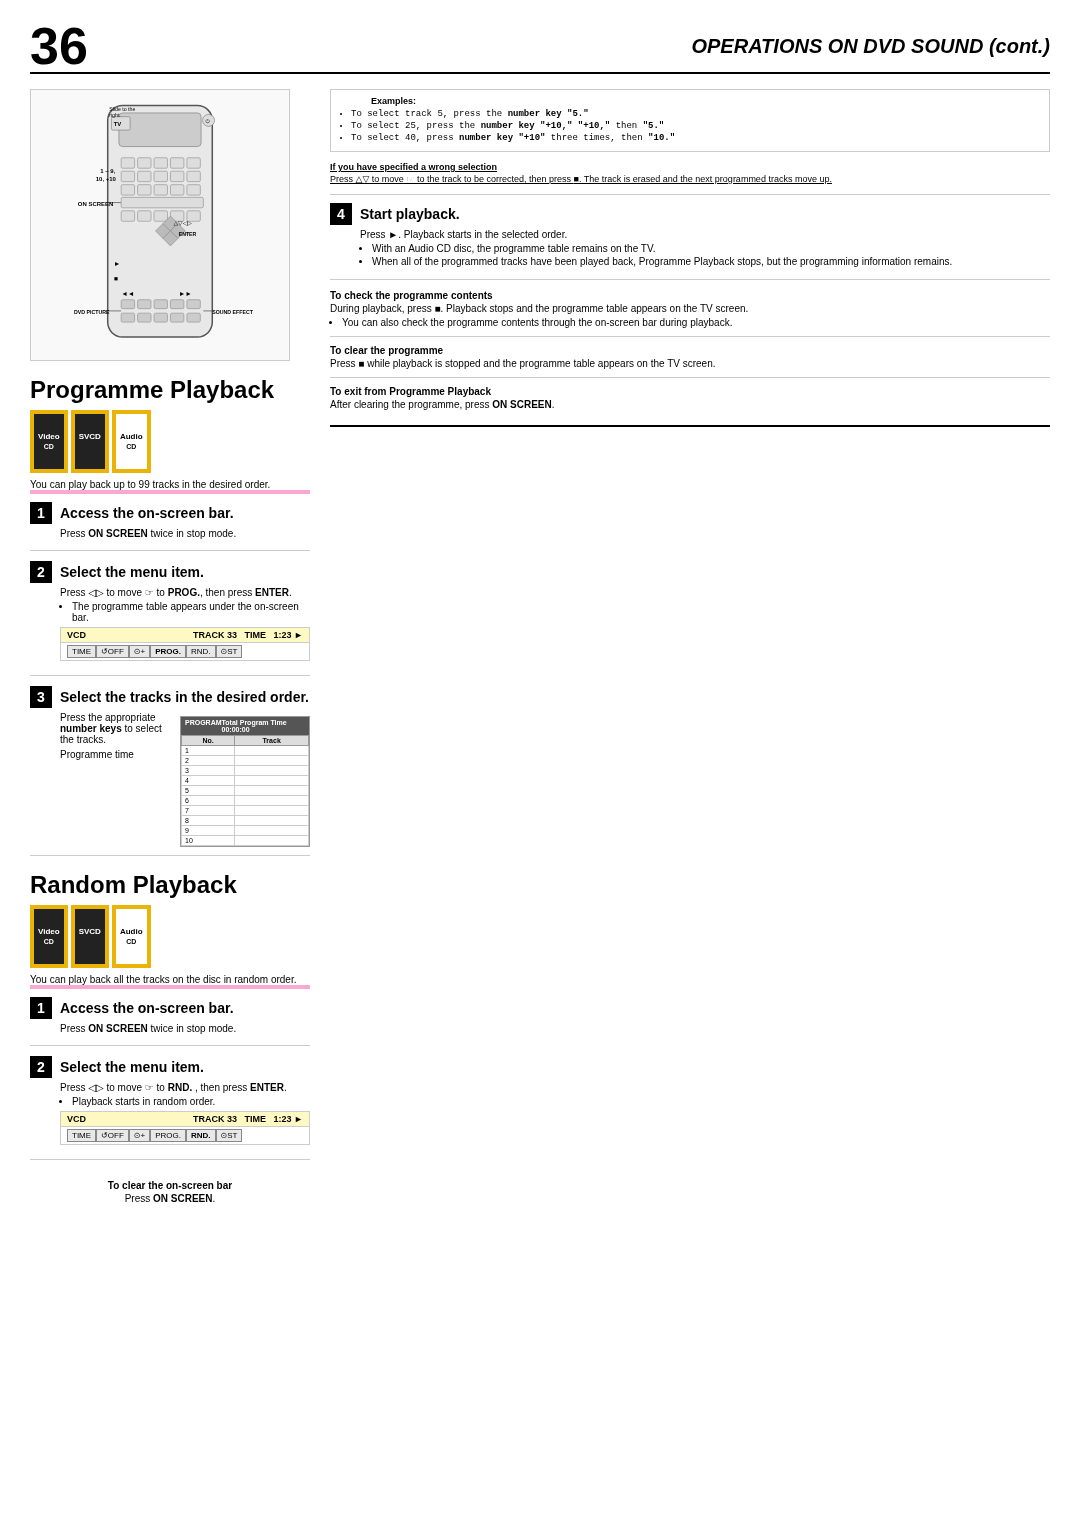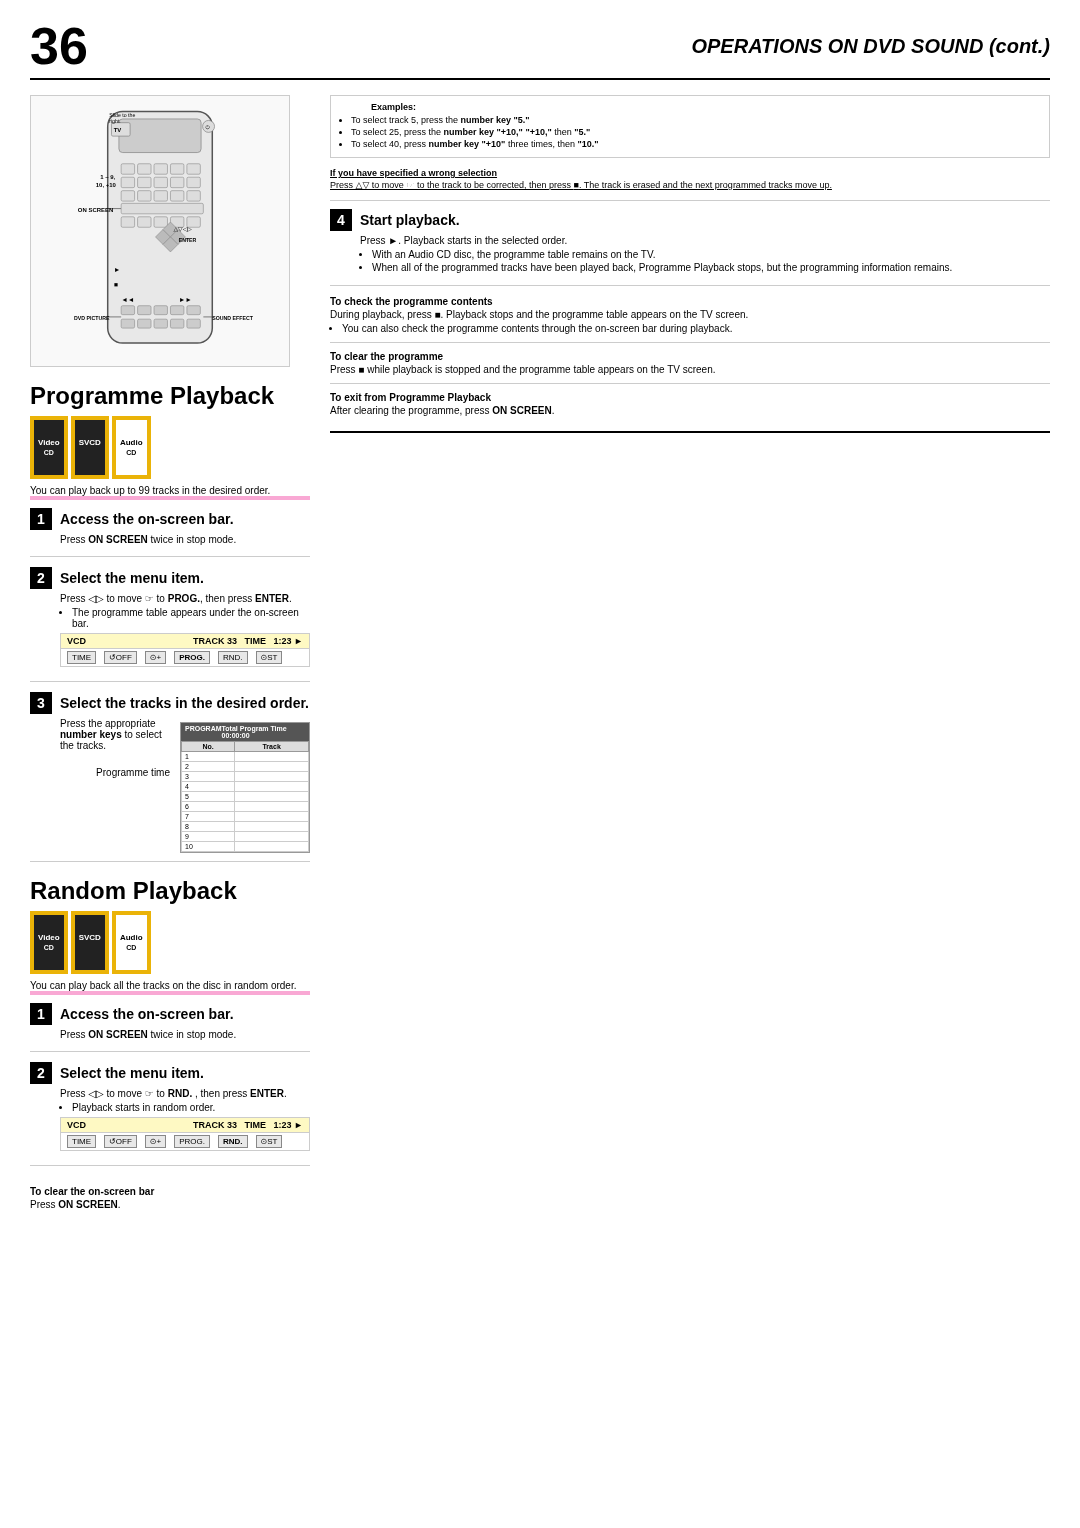--- a/index.html
+++ b/index.html
@@ -10,21 +10,21 @@
       color: #000;
       width: 1080px;
       min-height: 1528px;
       padding: 20px 30px;
     }
     .page-header {
       display: flex;
       align-items: center;
       margin-bottom: 15px;
       border-bottom: 2px solid #000;
-      padding-bottom: 6px;
+      padding-bottom: 0;
     }
     .page-number {
       font-size: 52px;
       font-weight: bold;
       margin-right: 30px;
       line-height: 1;
     }
     .page-title {
       font-size: 20px;
       font-style: italic;
@@ -146,21 +146,20 @@
       background: #fef9c3;
       padding: 2px 6px;
       display: flex;
       justify-content: space-between;
       border-bottom: 1px solid #ccc;
       font-weight: bold;
     }
     .vcd-bar-bottom {
       padding: 2px 6px;
       display: flex;
-      gap: 8px;
       align-items: center;
       font-size: 8px;
     }
     .vcd-btn {
       border: 1px solid #888;
       padding: 1px 4px;
       font-size: 8px;
       background: #e8e8e8;
     }
     
@@ -208,20 +207,21 @@
       font-weight: bold;
       margin-bottom: 3px;
       margin-left: 32px;
     }
     .examples-box ul {
       padding-left: 12px;
       list-style: disc;
     }
     .examples-box ul li {
       margin-bottom: 2px;
+      font-family: Liberation Mono, monospace;
     }
     .wrong-sel-box {
       margin-bottom: 10px;
       font-size: 9px;
       text-decoration: underline;
     }
     .wrong-sel-box .bold-title {
       font-weight: bold;
       margin-bottom: 2px;
     }
@@ -448,21 +448,21 @@
                     <td></td>
                   </tr>
                 <tr>
                     <td>10</td>
                     <td></td>
                   </tr>
               </tbody>
             </table>
           </div>
           <p>Press the appropriate <strong>number keys</strong> to select the tracks.</p>
-          <p style="margin-top:16px;text-align:right;">Programme time</p>
+          <p style="margin-top:4px;">Programme time</p>
         </div>
       </div>
     </div>
 
     <div class="section" style="margin-top:15px;">
       <h2 class="section-title">Random Playback</h2>
 
       <div class="badge-row">
         <div class="badge badge-dark">
           <span>Video</span><br>
@@ -510,21 +510,21 @@
             <span class="vcd-btn">TIME</span>
             <span class="vcd-btn">↺OFF</span>
             <span class="vcd-btn">⊙+</span>
             <span class="vcd-btn">PROG.</span>
             <span class="vcd-btn"><strong>RND.</strong></span>
             <span class="vcd-btn">⊙ST</span>
           </div>
         </div>
       </div>
 
-      <div class="subsection" style="padding-left:0; margin-top:20px;">
+      <div class="subsection" style="padding-left:0; margin-top:20px;text-align:center;">
         <p class="sub-title">To clear the on-screen bar</p>
         <p>Press <strong>ON SCREEN</strong>.</p>
       </div>
     </div>
   </div>
 
   <div class="right-column">
 
     <div class="examples-box">
       <div class="ex-title">Examples:</div>

